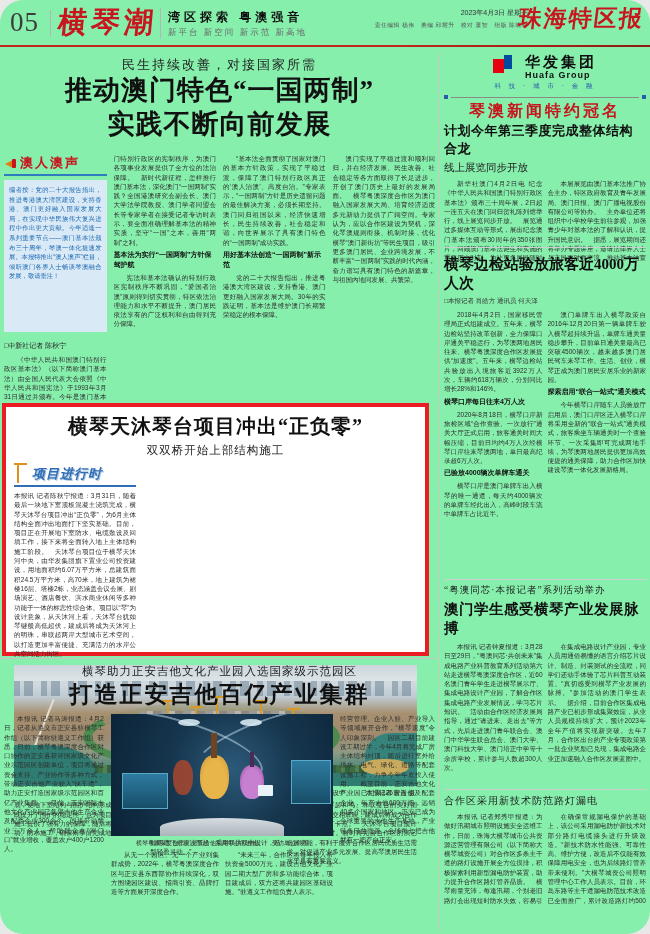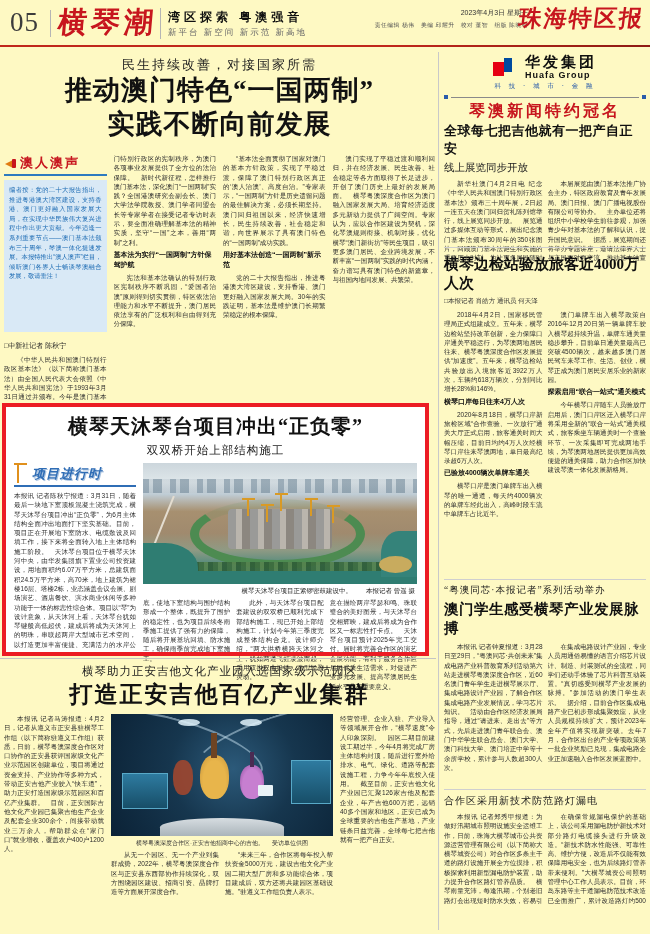--- a/index.html
+++ b/index.html
@@ -1,17 +1,17 @@
 <!DOCTYPE html>
 <html><head>
 <meta charset="utf-8">
 <style>
   html,body{margin:0;padding:0;background:#e8e8e8;}
-  .page{position:relative;width:650px;height:934px;background:#fef9c3;overflow:hidden;
-        font-family:"Liberation Sans","DejaVu Sans",sans-serif;color:#222;}
+  .page{position:relative;width:650px;height:934px;background:#86efac;overflow:hidden;
+        font-family:"Liberation Sans","DejaVu Sans",sans-serif;color:#222;border-radius:23px;}
   .serif{font-family:"Liberation Serif","DejaVu Serif",serif;}
   .abs{position:absolute;}
   .bt{font-size:6.5px;line-height:9.3px;text-align:justify;color:#2c2c2c;}
   .ind{text-indent:13px;}
   .sh{font-size:7px;font-weight:bold;color:#111;margin:3px 0;text-align:left;}
   .colbox{overflow:hidden;}
 
   
   .pagenum{left:10px;top:7px;font-size:27px;color:#3c3c3c;letter-spacing:1px;}
   .vsep{width:1px;background:#b5b5b5;}
@@ -40,21 +40,21 @@
   .voice-title{color:#c7161e;font-weight:bold;font-size:13px;letter-spacing:2px;}
   .voice-note{background:#d9e9f6;color:#1b6ab3;font-size:6.3px;line-height:9.6px;padding:5px 5px;
               text-align:justify;height:142px;overflow:hidden;}
   .lead-byline{font-size:7px;color:#222;margin:9px 0 4px;}
 
   
   .project{left:2px;top:403px;width:427px;height:253px;border:4px solid #ec1c24;background:#fff;
            padding:4px 8px;box-sizing:border-box;}
   .proj-h{text-align:center;font-size:20px;font-weight:bold;color:#111;letter-spacing:1px;margin-top:2px;}
   .proj-sub{text-align:center;font-size:11.5px;color:#222;margin-top:3px;letter-spacing:1px;}
-  .proj-body{display:flex;gap:7px;margin-top:5px;height:185px;}
+  .proj-body{display:flex;gap:7px;margin-top:5px;height:185px;flex-direction:column;}
   .proj-left{width:122px;flex:none;display:flex;flex-direction:column;}
   .proj-logo{display:flex;align-items:flex-end;gap:3px;border-bottom:2px solid #2f6db5;padding-bottom:2px;margin-bottom:4px;}
   .crane-ic{position:relative;width:15px;height:20px;flex:none;}
   .crane-ic::before{content:"";position:absolute;left:3px;top:0;width:2px;height:20px;background:#e0901c;}
   .crane-ic::after{content:"";position:absolute;left:0;top:0;width:13px;height:2px;background:#e0901c;}
   .proj-logo-text{font-size:13px;font-weight:bold;font-style:italic;color:#2f6db5;
                   text-shadow:1px 1px 0 #aac3e0;letter-spacing:1px;}
   .proj-left .bt{flex:1;overflow:hidden;}
   .proj-right{flex:1;display:flex;flex-direction:column;}
   .photo1{height:121px;position:relative;overflow:hidden;flex:none;
@@ -113,21 +113,21 @@
   .gt-c4{flex:1;overflow:hidden;}
 
   
   .hr-bl{left:0;top:658px;width:436px;height:1px;background:#c4c4c4;}
   .v-div{left:438px;top:52px;height:878px;width:1px;background:#c9c9c9;}
   .sb-hr{left:444px;width:202px;height:1px;background:#cfcfcf;}
 
   
   .sb{left:444px;width:202px;}
   .sb-huafa{top:54px;height:64px;text-align:center;}
-  .hf-row{display:flex;justify-content:center;align-items:center;gap:12px;}
+  .hf-row{display:flex;justify-content:center;align-items:flex-start;gap:12px;}
   .hf-icon{position:relative;width:20px;height:20px;flex:none;}
   .hf-icon::before{content:"";position:absolute;left:0;bottom:1px;width:11px;height:14px;background:#e60012;}
   .hf-icon::after{content:"";position:absolute;right:1px;top:1px;width:8px;height:14px;background:#004a9f;}
   .hf-names{text-align:left;}
   .hf-cn{font-size:15px;font-weight:bold;color:#101010;letter-spacing:3px;line-height:16px;}
   .hf-en{font-size:9px;font-weight:bold;color:#101010;letter-spacing:1px;line-height:10px;}
   .hf-tag{margin-top:2px;font-size:6.5px;color:#2a5caa;letter-spacing:3px;}
   .sponsor-rule{display:flex;align-items:center;gap:3px;margin-top:4px;}
   .sq{width:4px;height:4px;background:#2a5caa;flex:none;}
   .sponsor-line{flex:1;height:1px;background:#8a8a8a;}
@@ -287,21 +287,21 @@
     <div class="hf-tag">科 技 · 城 市 · 金 融</div>
     <div class="sponsor-rule">
       <span class="sq"></span>
       <span class="sponsor-line"></span>
       <span class="sq"></span>
     </div>
     <div class="sponsor serif">琴澳新闻特约冠名</div>
   </div>
 
   <div class="sb-art sb-a1">
-    <div class="sb-h a1-h serif">全球每七把吉他就有一把产自正安</div>
+    <div class="sb-h a1-h serif">计划今年第三季度完成整体结构合龙</div>
     <div class="a1-sub serif">线上展览同步开放</div>
     <div class="sb-cols">
       <div class="sb-col bt ind">新华社澳门4月2日电 纪念《中华人民共和国澳门特别行政区基本法》颁布三十周年展，2日起一连五天在澳门回归贺礼陈列馆举行，线上展览同步开放。　展览通过多媒体互动等形式，展出纪念澳门基本法颁布30周年的350张图片，回顾澳门基本法诞生和实施的重要历史时刻。为让更多居民随时随地观展，此次还设置了线上展厅。</div>
       <div class="sb-col bt ind">本届展览由澳门基本法推广协会主办，特区政府教育及青年发展局、澳门日报、澳门广播电视股份有限公司等协办。　主办单位还将组织中小学校学生前往参观，加强青少年对基本法的了解和认识，提升国民意识。　据悉，展览期间还将举办专题讲座，邀请法律界人士与市民面对面交流，推动基本法宣传教育走深走实。</div>
     </div>
   </div>
   <div class="abs sb-hr" style="top:247px;"></div>
 
   <div class="sb-art sb-a2">
     <div class="sb-h a2-h serif">横琴边检站验放旅客近4000万人次</div>

